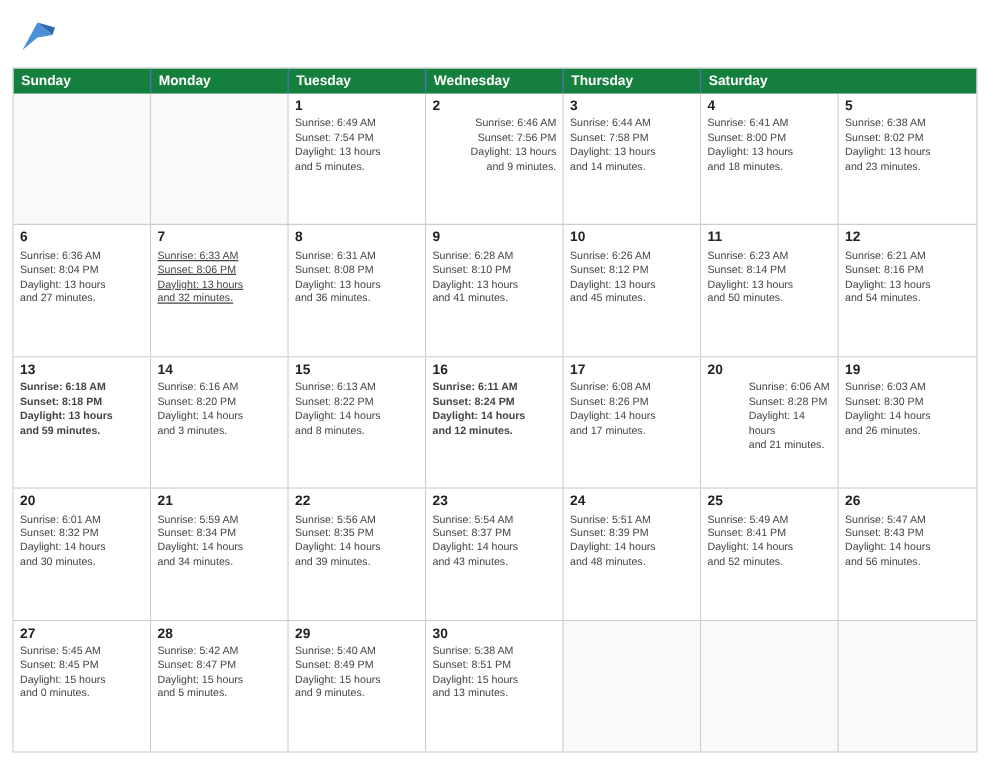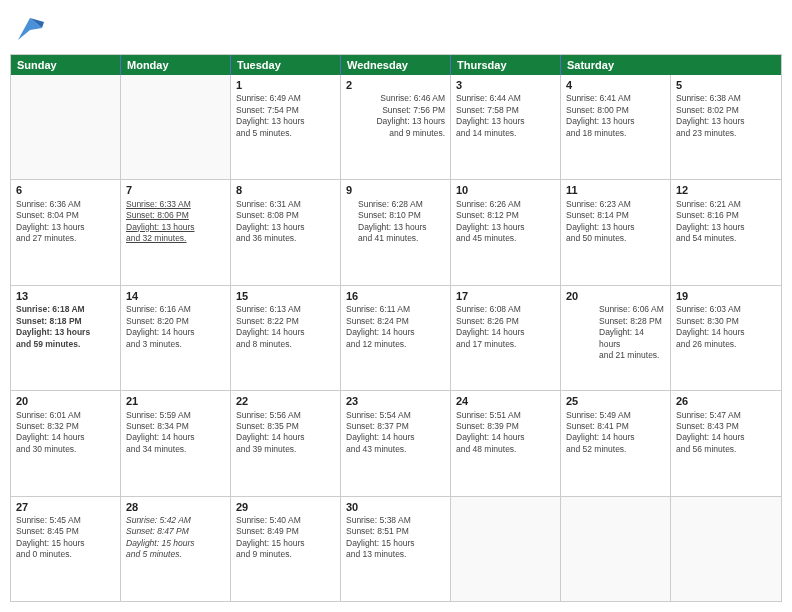--- a/index.html
+++ b/index.html
@@ -201,21 +201,21 @@
           </div>
           <div class="cal-cell">
             <span class="day-num">8</span>
             <div class="day-info" style="white-space: pre-line;">Sunrise: 6:31 AM
 Sunset: 8:08 PM
 Daylight: 13 hours
 and 36 minutes.</div>
           </div>
           <div class="cal-cell">
             <span class="day-num">9</span>
-            <div class="day-info" style="white-space: pre-line; margin-left: 12px;">Sunrise: 6:28 AM
+            <div class="day-info" style="white-space: pre-line;">Sunrise: 6:28 AM
 Sunset: 8:10 PM
 Daylight: 13 hours
 and 41 minutes.</div>
           </div>
           <div class="cal-cell">
             <span class="day-num">10</span>
             <div class="day-info" style="white-space: pre-line;">Sunrise: 6:26 AM
 Sunset: 8:12 PM
 Daylight: 13 hours
 and 45 minutes.</div>
@@ -252,21 +252,21 @@
           </div>
           <div class="cal-cell">
             <span class="day-num">15</span>
             <div class="day-info" style="white-space: pre-line;">Sunrise: 6:13 AM
 Sunset: 8:22 PM
 Daylight: 14 hours
 and 8 minutes.</div>
           </div>
           <div class="cal-cell">
             <span class="day-num">16</span>
-            <div class="day-info" style="white-space: pre-line;">Sunrise: 6:11 AM
+            <div class="day-info" style="white-space: pre-line; font-weight: bold;">Sunrise: 6:11 AM
 Sunset: 8:24 PM
 Daylight: 14 hours
 and 12 minutes.</div>
           </div>
           <div class="cal-cell">
             <span class="day-num">17</span>
             <div class="day-info" style="white-space: pre-line;">Sunrise: 6:08 AM
 Sunset: 8:26 PM
 Daylight: 14 hours
 and 17 minutes.</div>
@@ -340,21 +340,21 @@
         <div class="cal-row">
           <div class="cal-cell">
             <span class="day-num">27</span>
             <div class="day-info" style="white-space: pre-line;">Sunrise: 5:45 AM
 Sunset: 8:45 PM
 Daylight: 15 hours
 and 0 minutes.</div>
           </div>
           <div class="cal-cell">
             <span class="day-num">28</span>
-            <div class="day-info" style="white-space: pre-line; font-style: italic;">Sunrise: 5:42 AM
+            <div class="day-info" style="white-space: pre-line;">Sunrise: 5:42 AM
 Sunset: 8:47 PM
 Daylight: 15 hours
 and 5 minutes.</div>
           </div>
           <div class="cal-cell">
             <span class="day-num">29</span>
             <div class="day-info" style="white-space: pre-line;">Sunrise: 5:40 AM
 Sunset: 8:49 PM
 Daylight: 15 hours
 and 9 minutes.</div>

